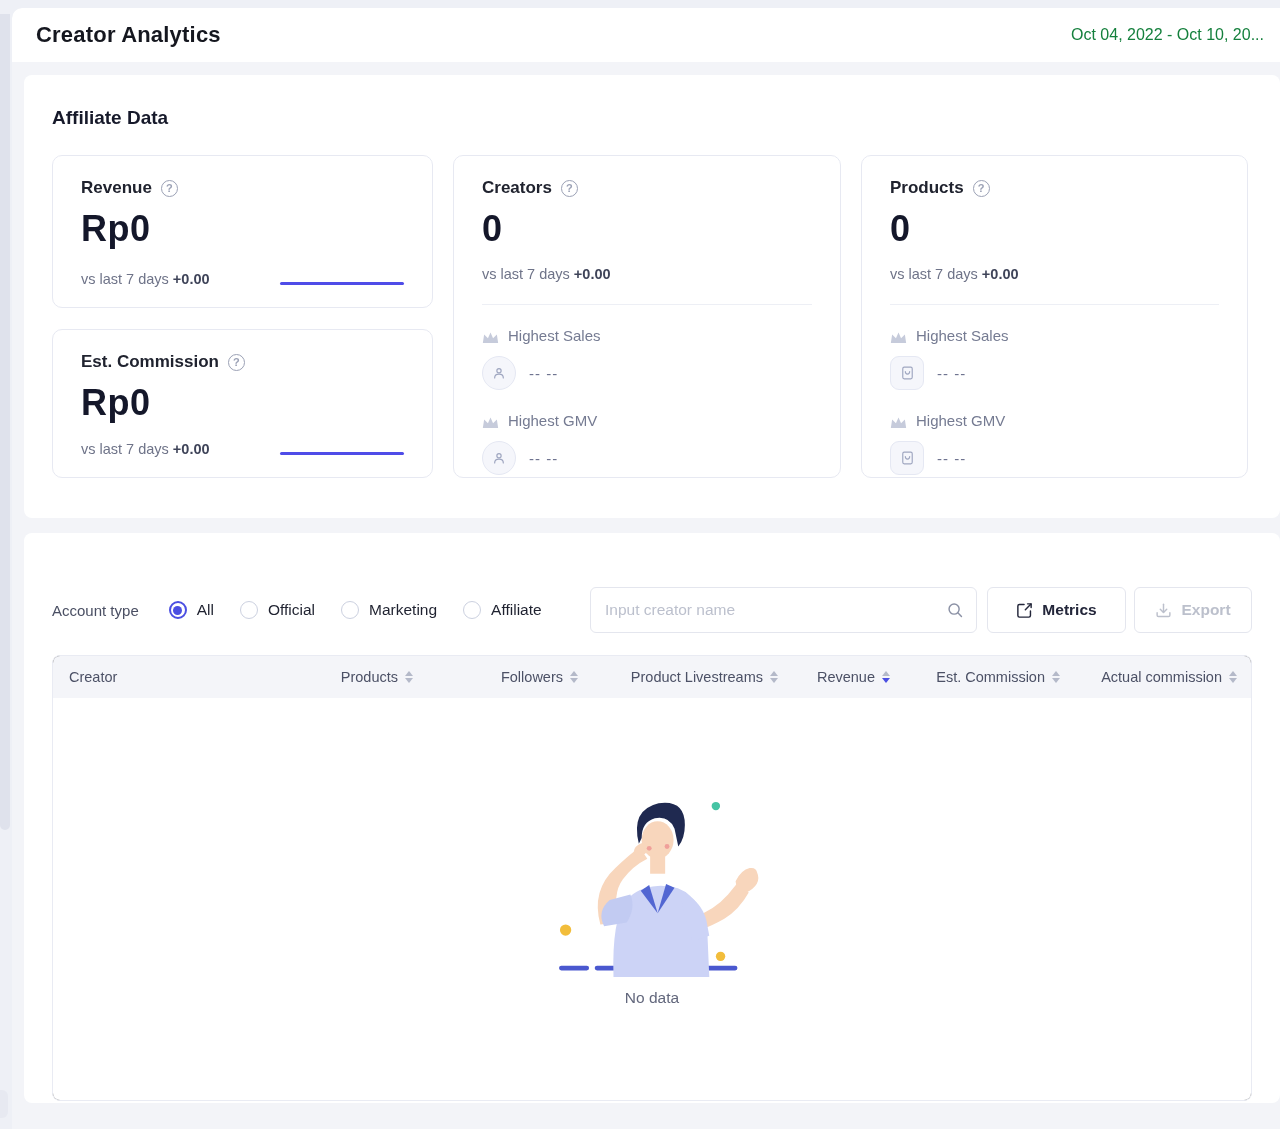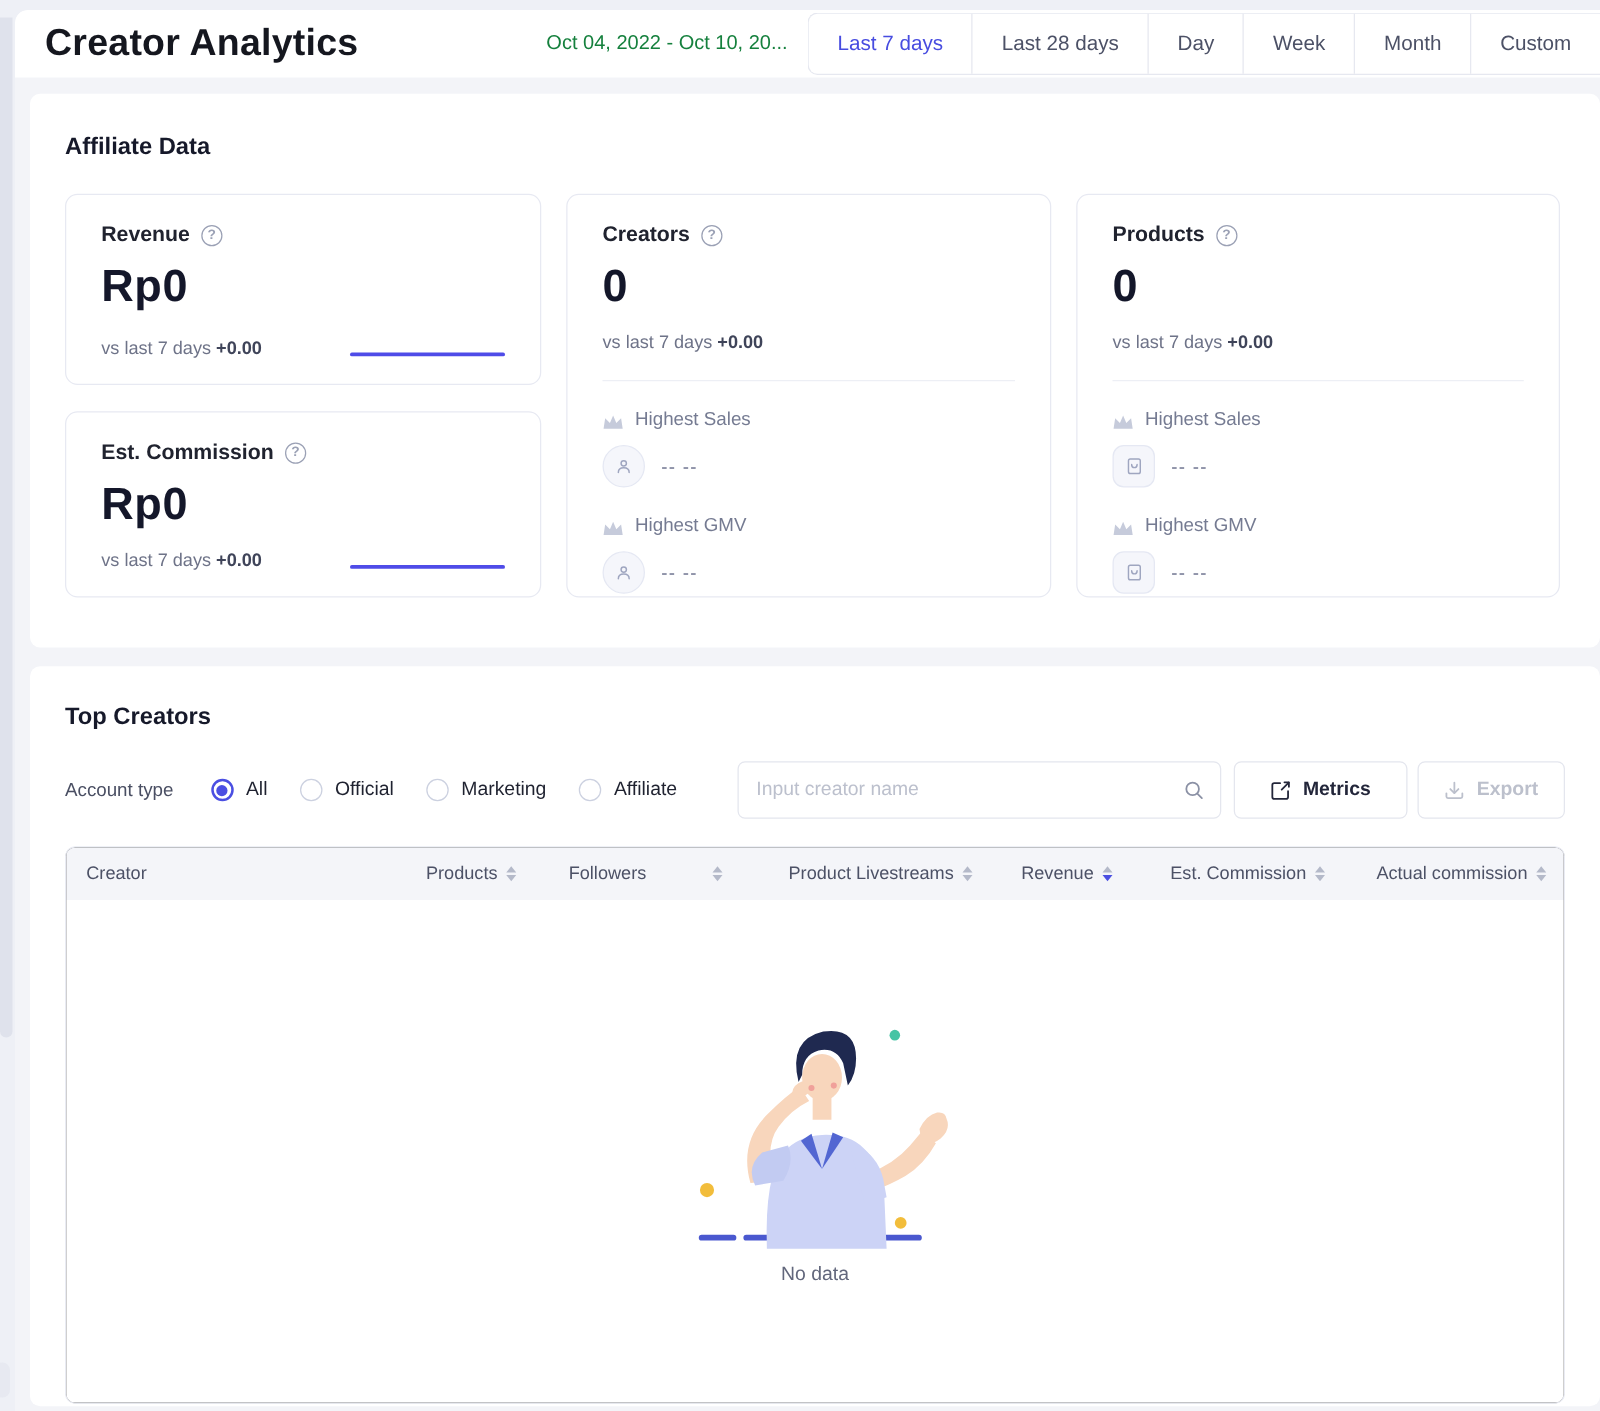--- a/index.html
+++ b/index.html
@@ -10,21 +10,21 @@
     color:#1f2230;
   }
   
   .left-rail { position:absolute; left:0; top:14px; width:10px; height:816px; background:#dfe2ec; border-radius:0 0 5px 5px; }
   .left-rail-nub { position:absolute; left:0; top:1090px; width:8px; height:28px; background:#e7e9f1; border-radius:0 6px 6px 0; }
 
   .sheet { position:absolute; left:12px; top:8px; right:0; bottom:0; background:#f3f4f8; border-top-left-radius:10px; overflow:hidden; }
 
   
   .app-header { background:#fff; height:54px; display:flex; align-items:center; padding-left:24px; border-top-left-radius:10px; }
-  .page-title { font-size:30px; font-weight:700; color:#15171f; letter-spacing:.2px; white-space:nowrap;text-align:center; }
+  .page-title { font-size:22px; font-weight:700; color:#15171f; letter-spacing:.2px; white-space:nowrap;text-align:center; }
   .date-range { margin-left:auto; color:#15803d; font-size:16px; margin-right:16px; white-space:nowrap; }
   .tab-group { display:flex; height:50px; border:1px solid #e6e8f0; border-right:none; border-radius:8px 0 0 8px; background:#fff; box-sizing:border-box; }
   .tab { display:flex; align-items:center; justify-content:center; padding:0 23px; font-size:16.5px; color:#4c5166; border-left:1px solid #e6e8f0; cursor:pointer; white-space:nowrap; }
   .tab:first-child { border-left:none; }
   .tab.selected { color:#474ce0; }
 
   
   .panel { background:#fff; border-radius:8px; margin:13px 0 0 12px; padding:32px 28px 40px 28px; }
   .panel2 { background:#fff; border-radius:8px; margin:15px 0 0 12px; padding:30px 28px 2px 28px; }
   .section-title { font-size:19px; font-weight:700; color:#16192a; }
@@ -62,21 +62,21 @@
   .btn { height:46px; display:flex; align-items:center; justify-content:center; gap:9px; border:1px solid #e4e6ee; border-radius:6px; background:#fff; font-size:15.5px; font-weight:600; cursor:pointer; box-sizing:border-box; font-family:inherit; }
   .btn-metrics { width:139px; margin-left:10px; color:#23263a; }
   .btn-export { width:118px; margin-left:8px; color:#bcc0cc; }
 
   
   .table-box { margin-top:22px; border:1px solid #e9ebf3; border-radius:8px; overflow:hidden; background:#737373; }
   .thead { display:flex; align-items:center; background:#f4f5f9; height:42px; font-size:14.5px; color:#4c5166; }
   .th { display:flex; align-items:center; box-sizing:border-box; cursor:pointer; white-space:nowrap; }
   .th-creator { width:242px; padding-left:16px; cursor:default; }
   .th-products { width:118px; justify-content:flex-end; }
-  .th-followers { width:165px; justify-content:flex-end;gap:46px; }
+  .th-followers { width:165px; justify-content:flex-end; }
   .th-livestreams { width:200px; justify-content:flex-end; }
   .th-revenue { width:112px; justify-content:flex-end; }
   .th-estcomm { width:170px; justify-content:flex-end; }
   .th-actcomm { flex:1; justify-content:flex-end; padding-right:14px; }
   .sort { display:inline-flex; flex-direction:column; margin-left:7px; gap:2.5px; }
   .caret-up { width:0; height:0; border-left:4px solid transparent; border-right:4px solid transparent; border-bottom:5px solid #b4b9c9; }
   .caret-down { width:0; height:0; border-left:4px solid transparent; border-right:4px solid transparent; border-top:5px solid #b4b9c9; }
   .caret-down.active { border-top-color:#4b4fe2; }
   .tbody { height:402px; display:flex; flex-direction:column; align-items:center; justify-content:center; background:#fff; }
   .no-data-text { color:#62677c; font-size:15.5px; margin-top:10px; }
@@ -85,28 +85,20 @@
 <body>
 
 <div class="left-rail"></div>
 <div class="left-rail-nub"></div>
 
 <div class="sheet">
 
   <div class="app-header">
     <div class="page-title">Creator Analytics</div>
     <div class="date-range">Oct 04, 2022 - Oct 10, 20...</div>
-    <div class="tab-group">
-      <div class="tab selected">Last 7 days</div>
-      <div class="tab">Last 28 days</div>
-      <div class="tab">Day</div>
-      <div class="tab">Week</div>
-      <div class="tab">Month</div>
-      <div class="tab">Custom</div>
-    </div>
   </div>
 
   <div class="panel">
     <div class="section-title">Affiliate Data</div>
 
     <div class="cards-grid">
 
       <div class="stat-card">
         <div class="card-title-row">
           <span>Revenue</span>
@@ -220,21 +212,20 @@
         <div class="compare abs">
           <span>vs last 7 days</span><b>+0.00</b>
         </div>
         <div class="sparkline"></div>
       </div>
 
     </div>
   </div>
 
   <div class="panel2">
-    <div class="section-title">Top Creators</div>
 
     <div class="filter-row">
       <span class="account-label">Account type</span>
       <label class="radio-item">
         <span class="radio-circle checked"></span>
         <span>All</span>
       </label>
       <label class="radio-item">
         <span class="radio-circle"></span>
         <span>Official</span>

